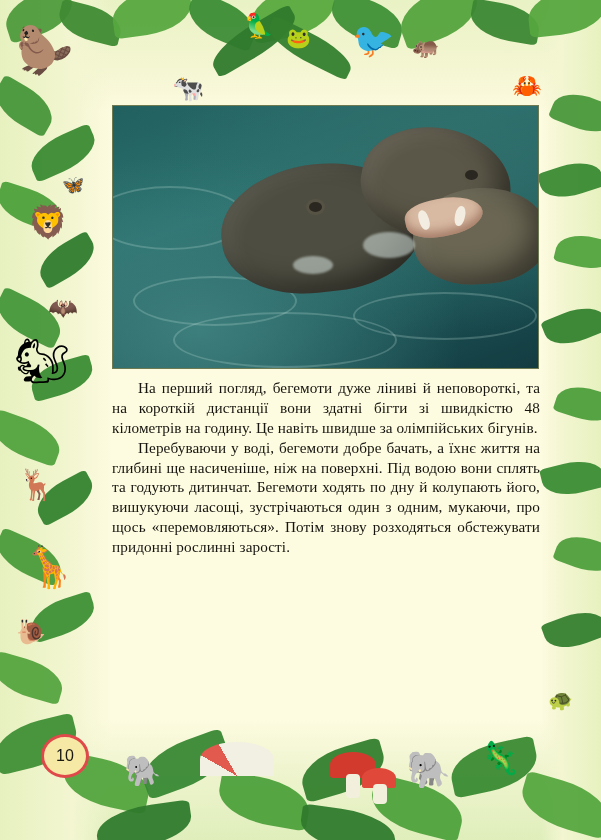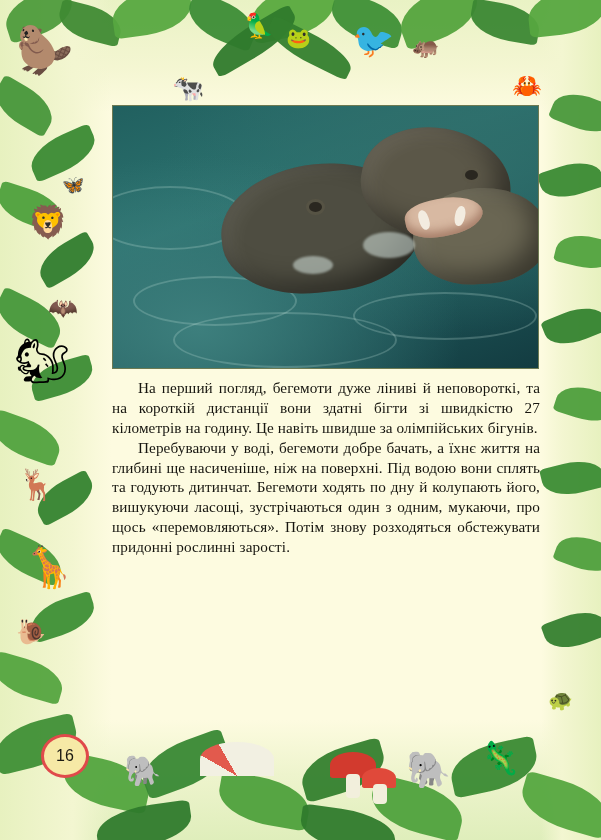--- a/index.html
+++ b/index.html
@@ -282,20 +282,20 @@
     <div class="hippo-mouth"></div>
     <div class="tusk" style="left:306px; top:104px; transform:rotate(-18deg);"></div>
     <div class="tusk" style="left:342px; top:100px; transform:rotate(12deg);"></div>
     <div class="eye" style="left:196px; top:96px;"></div>
     <div class="eye" style="left:352px; top:64px;"></div>
     <div class="splash" style="left:250px; top:126px; width:52px; height:26px;"></div>
     <div class="splash" style="left:180px; top:150px; width:40px; height:18px;"></div>
   </div>
 
   <div class="text-col">
-    <p>На перший погляд, бегемоти дуже ліниві й неповороткі, та на короткій дистанції вони здатні бігти зі швидкістю 27 кілометрів на годину. Це навіть швидше за олімпійських бігунів.</p>
+    <p>На перший погляд, бегемоти дуже ліниві й неповороткі, та на короткій дистанції вони здатні бігти зі швидкістю 48 кілометрів на годину. Це навіть швидше за олімпійських бігунів.</p>
     <p>Перебуваючи у воді, бегемоти добре бачать, а їхнє життя на глибині ще насиченіше, ніж на поверхні. Під водою вони сплять та годують дитинчат. Бегемоти ходять по дну й колупають його, вишукуючи ласощі, зустрічаються один з одним, мукаючи, про щось «перемовляються». Потім знову розходяться обстежувати придонні рослинні зарості.</p>
   </div>
 
   <div class="page-number">
-    <span>16</span>
+    <span>10</span>
   </div>
 </div>
 
 </body></html>

